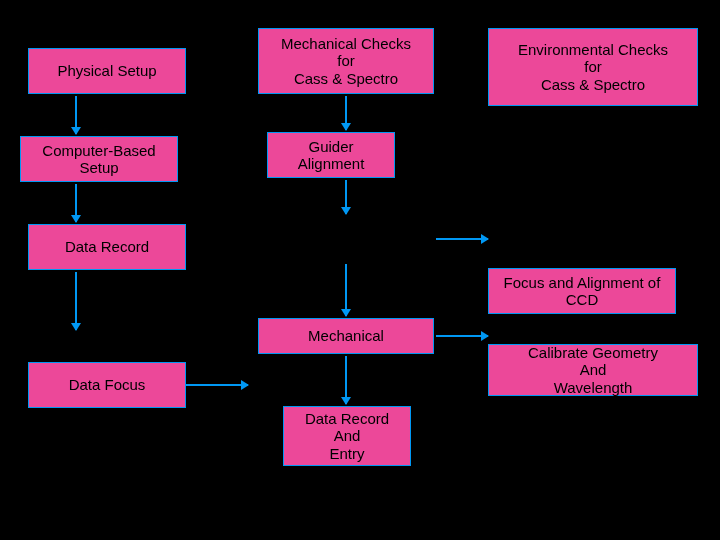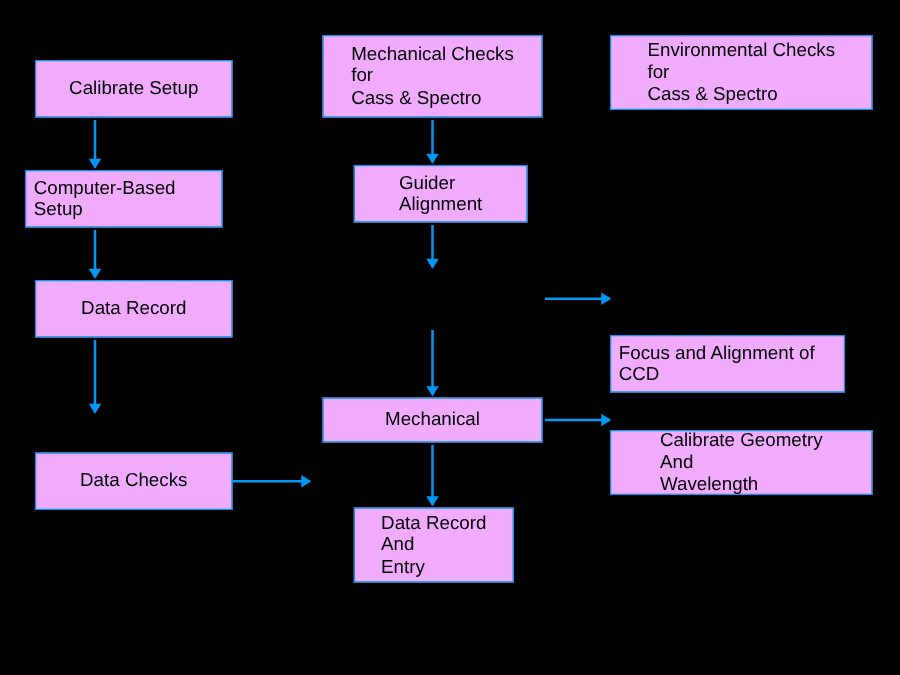--- a/index.html
+++ b/index.html
@@ -1,63 +1,63 @@
 <!DOCTYPE html>
 <html><head>
 <meta charset="utf-8">
 <style>
 html,body{margin:0;padding:0;width:720px;height:540px;background:#000;font-family:Arial,Helvetica,sans-serif;font-size:15px;color:#000;overflow:hidden}
 .stage{position:relative;width:720px;height:540px}
-.box{position:absolute;background:#f0abfc;border:1px solid #0098f4;display:flex;align-items:center;justify-content:center;line-height:1.15;padding:4px 6px;box-sizing:border-box}
+.box{position:absolute;background:#ec4899;border:1px solid #0098f4;display:flex;align-items:center;justify-content:center;text-align:center;line-height:1.15;padding:4px 6px;box-sizing:border-box}
 .arrow{position:absolute;width:2px;background:#0098f4}
 .arrow::after{content:"";position:absolute;left:50%;bottom:-1px;border-left:5px solid transparent;border-right:5px solid transparent;border-top:8px solid #0098f4;transform:translateX(-50%)}
 .arrow.right{height:2px}
 .arrow.right::after{border-top:5px solid transparent;border-bottom:5px solid transparent;border-left:8px solid #0098f4;border-right:none;left:auto;right:-1px;bottom:50%;transform:translateY(50%)}
 </style>
 </head>
 <body>
 
 <div class="stage">
 
   <div class="box" style="left:28px;top:48px;width:158px;height:46px">
-      <span>Calibrate Setup</span>
+      <span>Physical Setup</span>
     </div>
   <div class="arrow" style="left:75px;top:96px;height:38px"></div>
   <div class="box" style="left:20px;top:136px;width:158px;height:46px">
       <span>Computer-Based Setup</span>
     </div>
   <div class="arrow" style="left:75px;top:184px;height:38px"></div>
   <div class="box" style="left:28px;top:224px;width:158px;height:46px">
       <span>Data Record</span>
     </div>
   <div class="arrow" style="left:75px;top:272px;height:58px"></div>
   <div class="box" style="left:28px;top:362px;width:158px;height:46px">
-      <span>Data Checks</span>
+      <span>Data Focus</span>
     </div>
   <div class="arrow right" style="left:186px;top:384px;width:62px"></div>
 
   <div class="box" style="left:258px;top:28px;width:176px;height:66px;white-space:pre-line"><span>Mechanical Checks
 for
 Cass &amp; Spectro</span></div>
   <div class="arrow" style="left:345px;top:96px;height:34px"></div>
-  <div class="box" style="left:283px;top:132px;width:139px;height:46px;white-space:pre-line"><span>Guider
+  <div class="box" style="left:267px;top:132px;width:128px;height:46px;white-space:pre-line"><span>Guider
 Alignment</span></div>
   <div class="arrow" style="left:345px;top:180px;height:34px"></div>
   <div class="arrow" style="left:345px;top:264px;height:52px"></div>
   <div class="arrow right" style="left:436px;top:238px;width:52px"></div>
   <div class="box" style="left:258px;top:318px;width:176px;height:36px">
       <span>Mechanical</span>
     </div>
   <div class="arrow" style="left:345px;top:356px;height:48px"></div>
   <div class="arrow right" style="left:436px;top:335px;width:52px"></div>
   <div class="box" style="left:283px;top:406px;width:128px;height:60px;white-space:pre-line"><span>Data Record
 And
 Entry</span></div>
 
-  <div class="box" style="left:488px;top:28px;width:210px;height:60px;white-space:pre-line"><span>Environmental Checks
+  <div class="box" style="left:488px;top:28px;width:210px;height:78px;white-space:pre-line"><span>Environmental Checks
 for
 Cass &amp; Spectro</span></div>
   <div class="box" style="left:488px;top:268px;width:188px;height:46px">
       <span>Focus and Alignment of CCD</span>
     </div>
   <div class="box" style="left:488px;top:344px;width:210px;height:52px;white-space:pre-line"><span>Calibrate  Geometry
 And
 Wavelength</span></div>
 
 </div>

